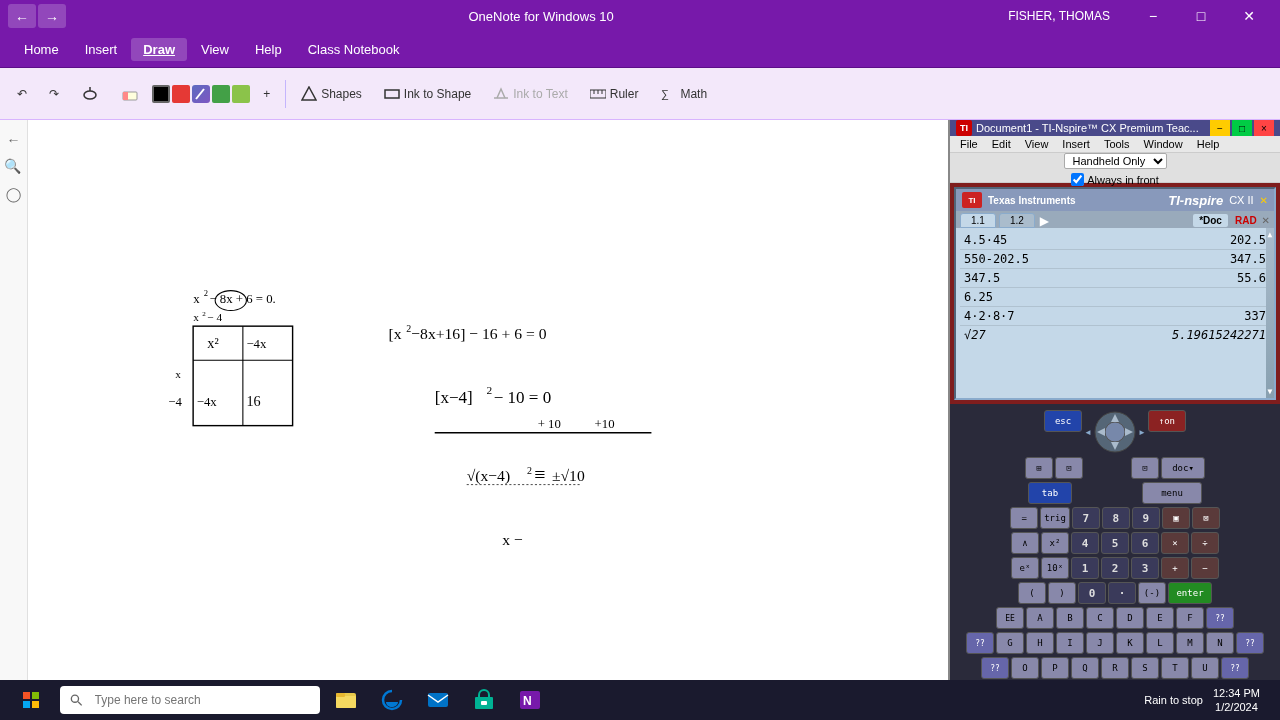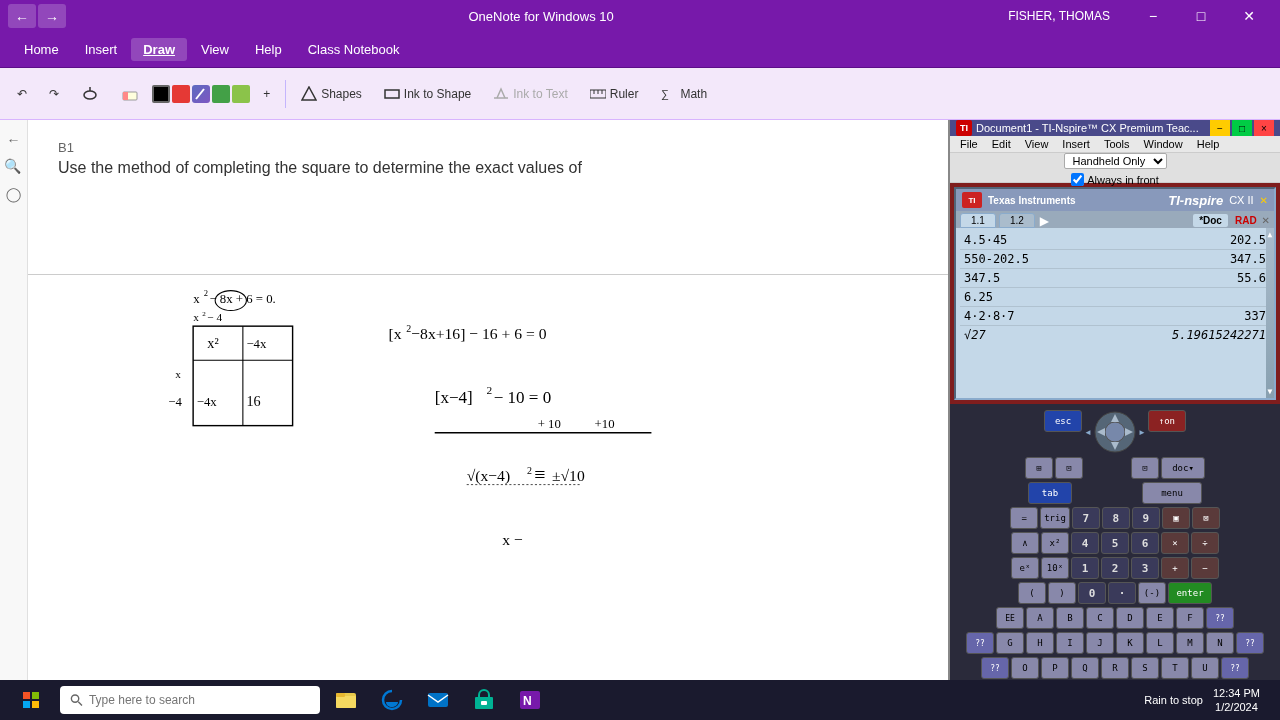--- a/index.html
+++ b/index.html
@@ -2,21 +2,21 @@
 <html><head>
   <meta charset="utf-8">
   <style>
     * { margin: 0; padding: 0; box-sizing: border-box; }
     body { width: 1280px; height: 720px; overflow: hidden; font-family: 'Segoe UI', sans-serif; font-size: 12px; background: #f0f0f0; display: flex; flex-direction: column; }
 
     
     .taskbar { height: 40px; background: #1a1a2e; display: flex; align-items: center; padding: 0 8px; gap: 6px; flex-shrink: 0; }
     .taskbar-start { width: 46px; height: 32px; display: flex; align-items: center; justify-content: center; cursor: pointer; }
     .taskbar-start svg { width: 18px; height: 18px; }
-    .taskbar-search { flex: 0 0 260px; height: 28px; background: #fff; border-radius: 4px; display: flex; align-items: center; padding: 0 10px; gap: 6px; }
+    .taskbar-search { flex: 0 0 260px; height: 28px; background: #fff; border-radius: 4px; display: flex; align-items: center; padding: 0 10px; gap: 12px; }
     .taskbar-search input { border: none; outline: none; font-size: 12px; width: 100%; background: transparent; color: #333; }
     .taskbar-icon { width: 40px; height: 36px; display: flex; align-items: center; justify-content: center; border-radius: 4px; cursor: pointer; }
     .taskbar-spacer { flex: 1; }
     .taskbar-tray { display: flex; align-items: center; gap: 6px; padding: 0 8px; height: 100%; }
     .taskbar-clock { color: #fff; font-size: 11px; text-align: center; line-height: 1.3; cursor: pointer; padding: 0 4px; }
 
     
     .main-area { flex: 1; display: flex; overflow: hidden; }
 
     
@@ -174,24 +174,20 @@
   <div class="onenote">
     <div class="content-area">
 
       <div class="left-sidebar">
         <div class="sidebar-icon">←</div>
         <div class="sidebar-icon">🔍</div>
         <div class="sidebar-icon">◯</div>
       </div>
 
       <div class="note-content">
-        <div style="height:155px; background:#fff; border-bottom:1px solid #ccc; padding:20px 30px;">
-          <div style="font-size:13px; color:#666; margin-bottom:4px;">B1</div>
-          <div style="font-size:16px; color:#333;">Use the method of completing the square to determine the exact values of</div>
-        </div>
 
         <svg class="page-svg" viewBox="0 0 940 570" xmlns="http://www.w3.org/2000/svg" style="position:absolute;top:155px;left:0;width:100%;height:calc(100% - 155px);">
 
           <text x="55" y="40" font-size="18" font-family="serif" fill="#000">x</text>
           <text x="70" y="30" font-size="12" font-family="serif" fill="#000">2</text>
           <text x="78" y="40" font-size="18" font-family="serif" fill="#000">− 8x + 6 = 0.</text>
 
           <ellipse cx="108" cy="36" rx="22" ry="14" fill="none" stroke="#000" stroke-width="1.5"></ellipse>
 
           <text x="55" y="65" font-size="16" font-family="serif" fill="#000">x</text>

